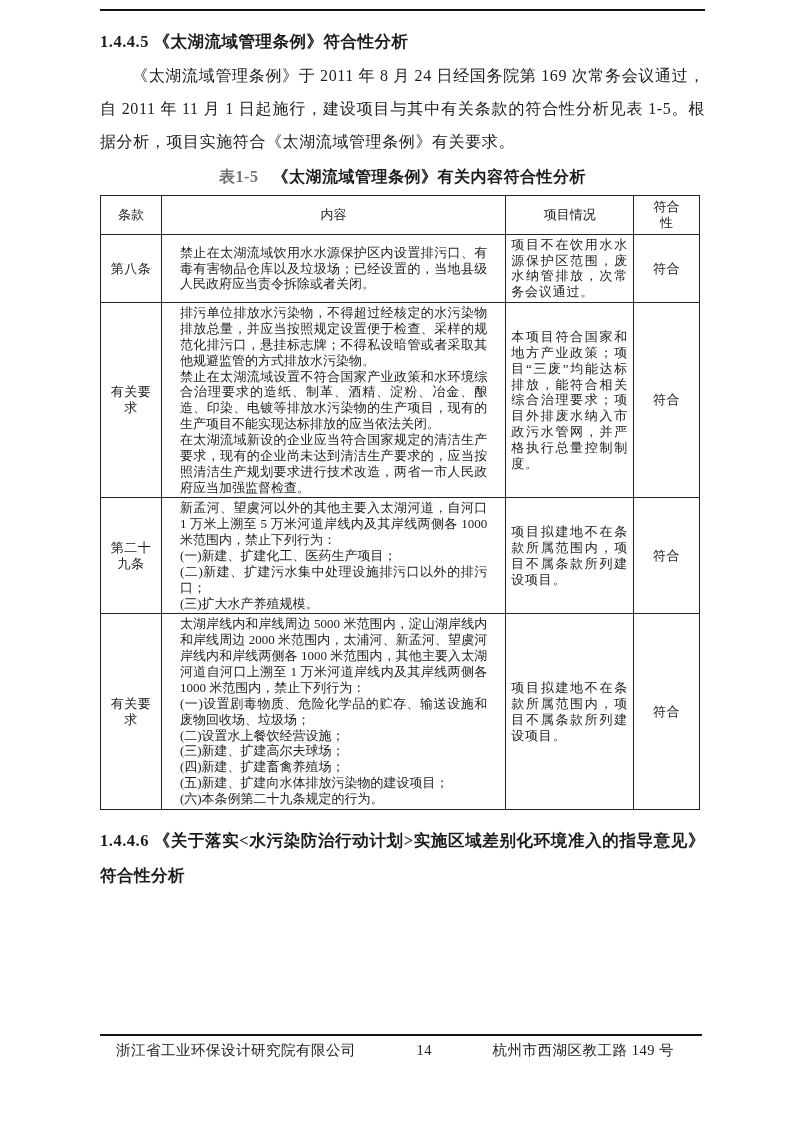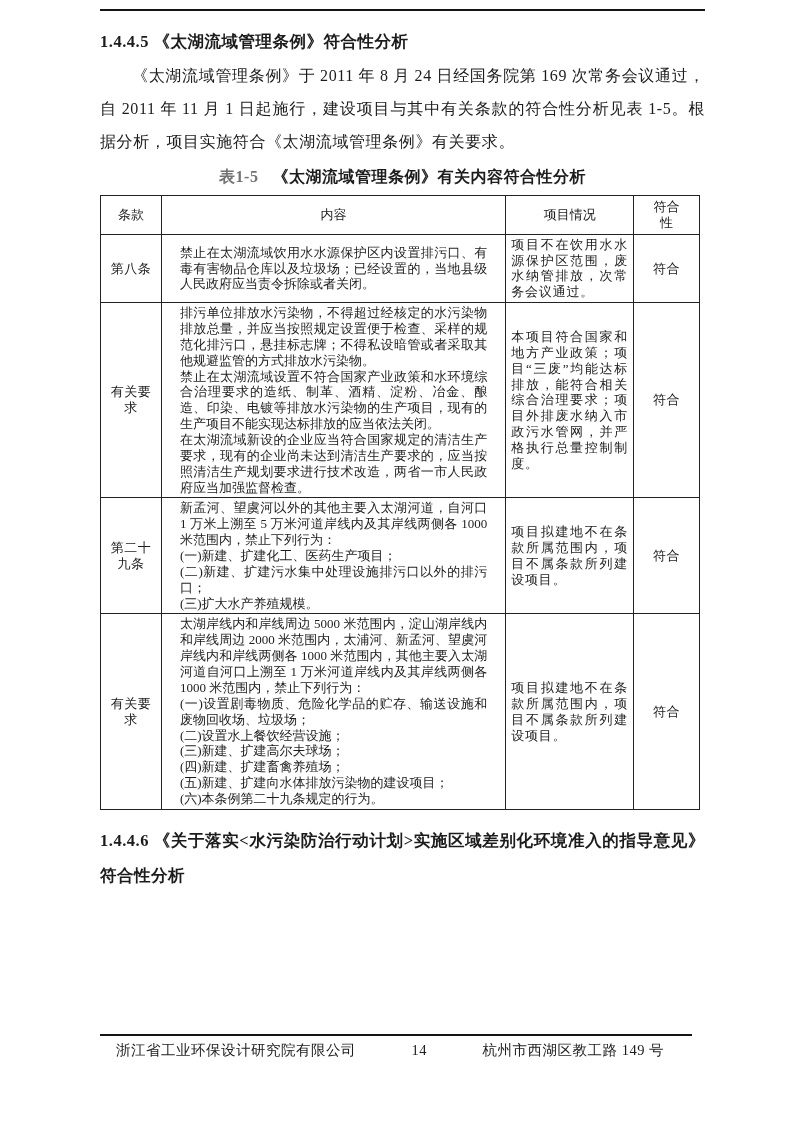--- a/index.html
+++ b/index.html
@@ -78,21 +78,21 @@
   }
   td.situation-cell {
     text-align: justify;
     letter-spacing: 0.8px;
     padding: 2px 5px;
   }
   td.compliance-cell { text-align: center; letter-spacing: 0.5px; }
   .doc-footer {
     position: absolute;
     left: 100px;
-    right: 108px;
+    right: 98px;
     top: 1034px;
   }
   .footer-rule {
     border: none;
     border-top: 2px solid #151515;
   }
   .footer-row {
     display: flex;
     justify-content: space-between;
     align-items: baseline;

